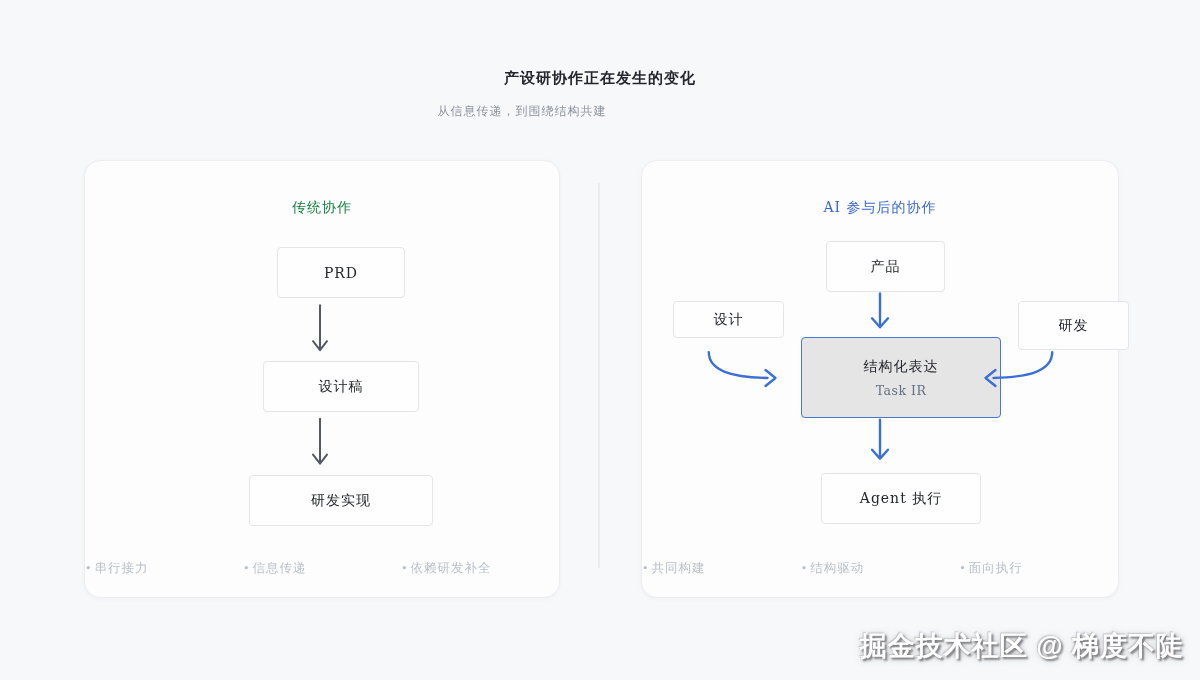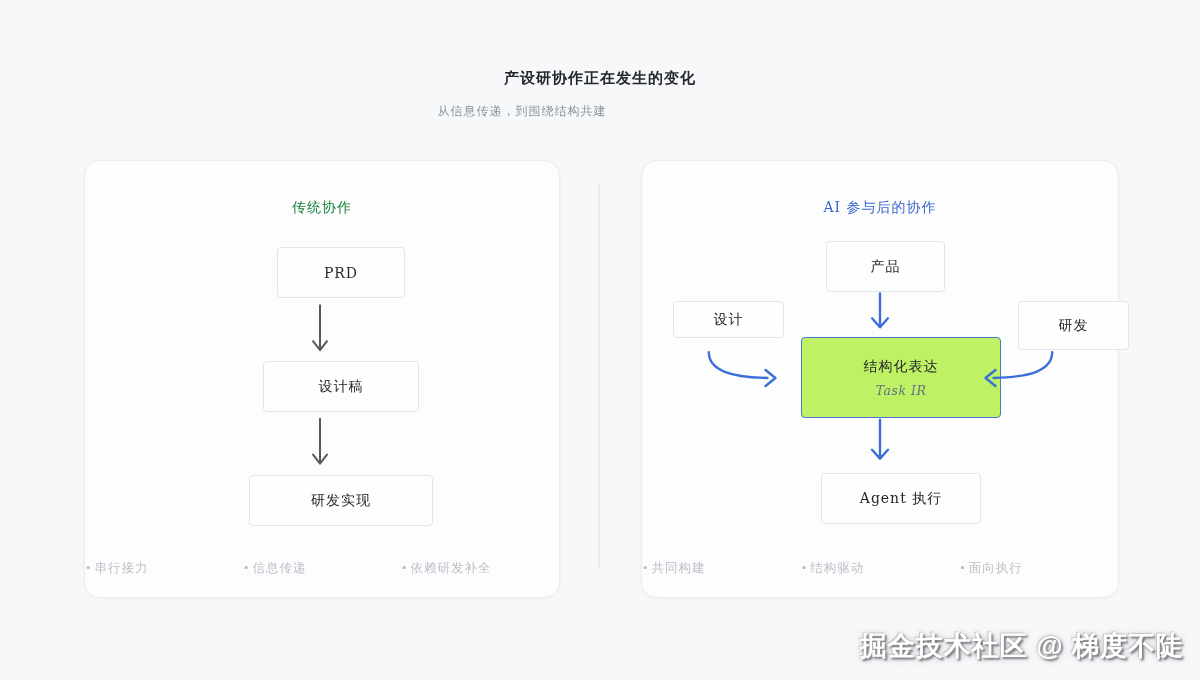--- a/index.html
+++ b/index.html
@@ -39,26 +39,26 @@
   .panel-title.blue { color: #3a66cc; }
   .node {
     position: absolute;
     background: #fefefe;
     border: 1px solid #e3e5e9;
     border-radius: 4px;
     display: flex; align-items: center; justify-content: center;
     font-size: 14px; color: #23262b; letter-spacing: 1px; margin-left: 20px;
   }
   .node-center {
-    background: #bef264;
+    background: #e5e5e5;
     border: 1.5px solid #4678d2;
     flex-direction: column; gap: 7px;
   }
   .node-center .center-title { font-size: 14px; color: #23262b; letter-spacing: 1px; }
-  .node-center .center-subtitle { font-size: 12.5px; color: #647082; letter-spacing: 0.5px; font-style: italic; }
+  .node-center .center-subtitle { font-size: 12.5px; color: #647082; letter-spacing: 0.5px; }
   .arrow-layer {
     position: absolute; top: 0; left: 0; width: 100%; height: 100%;
     pointer-events: none;
   }
   .footer-row {
     position: absolute; top: 399px; left: 0; width: 100%;
     display: flex;
   }
   .footer-item {
     flex: 1; text-align: left;

